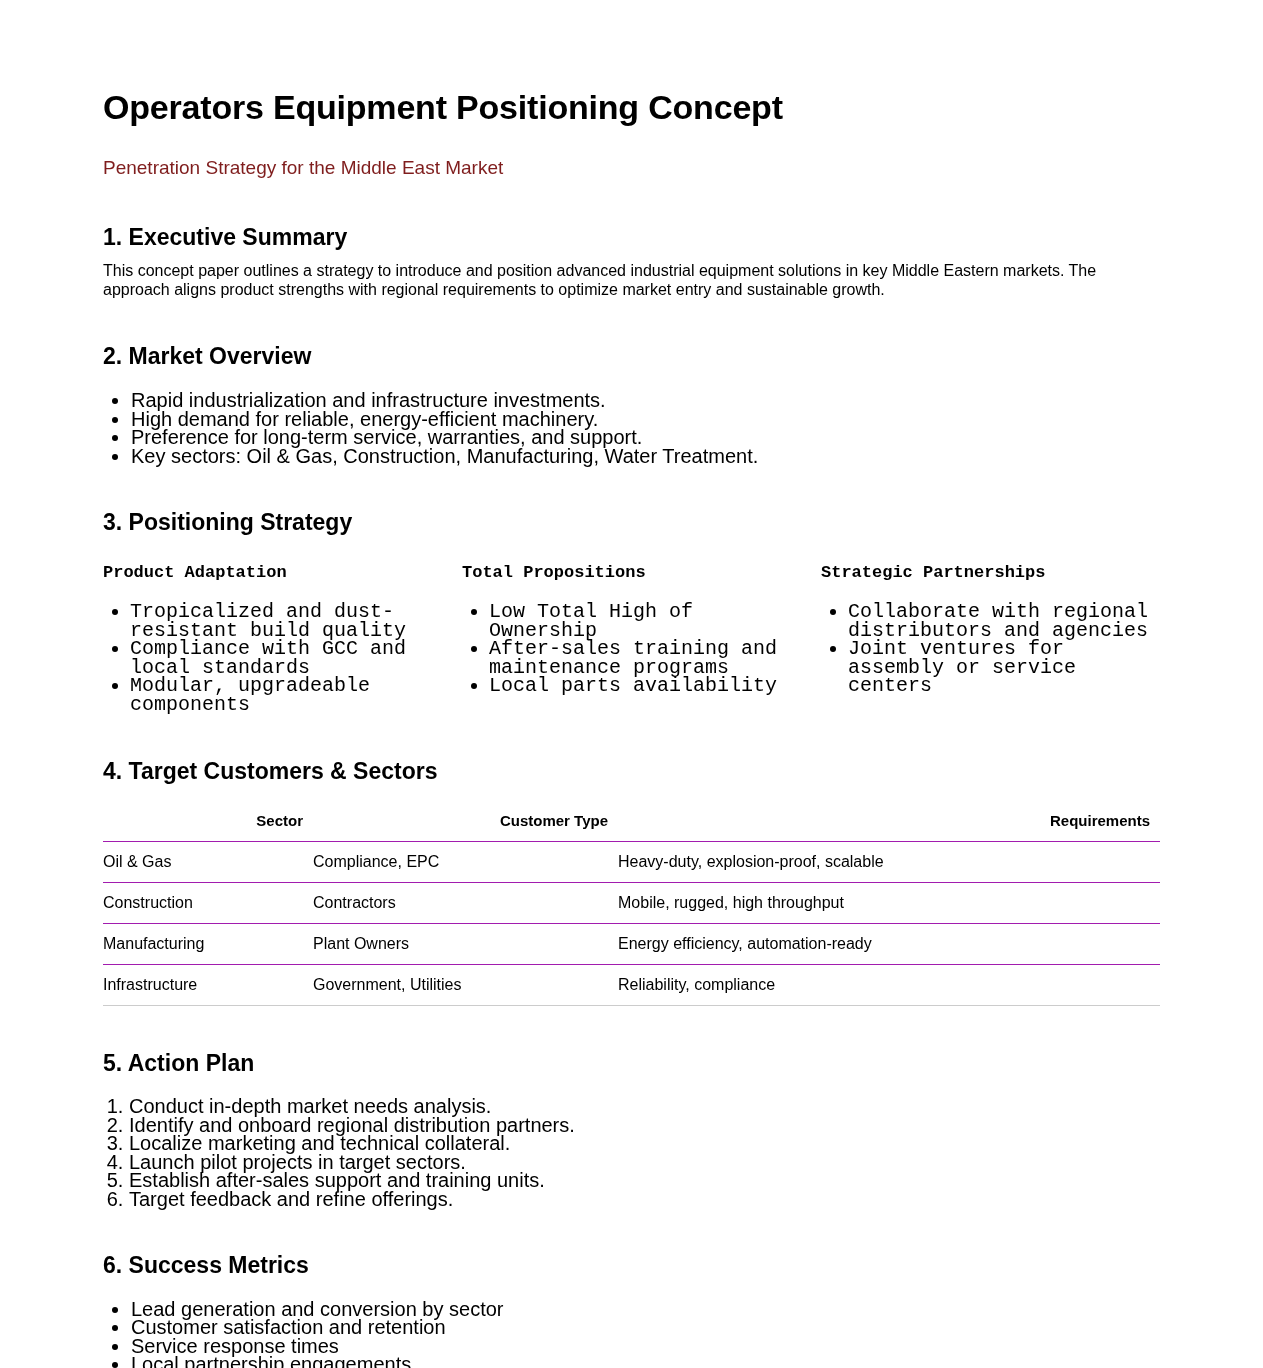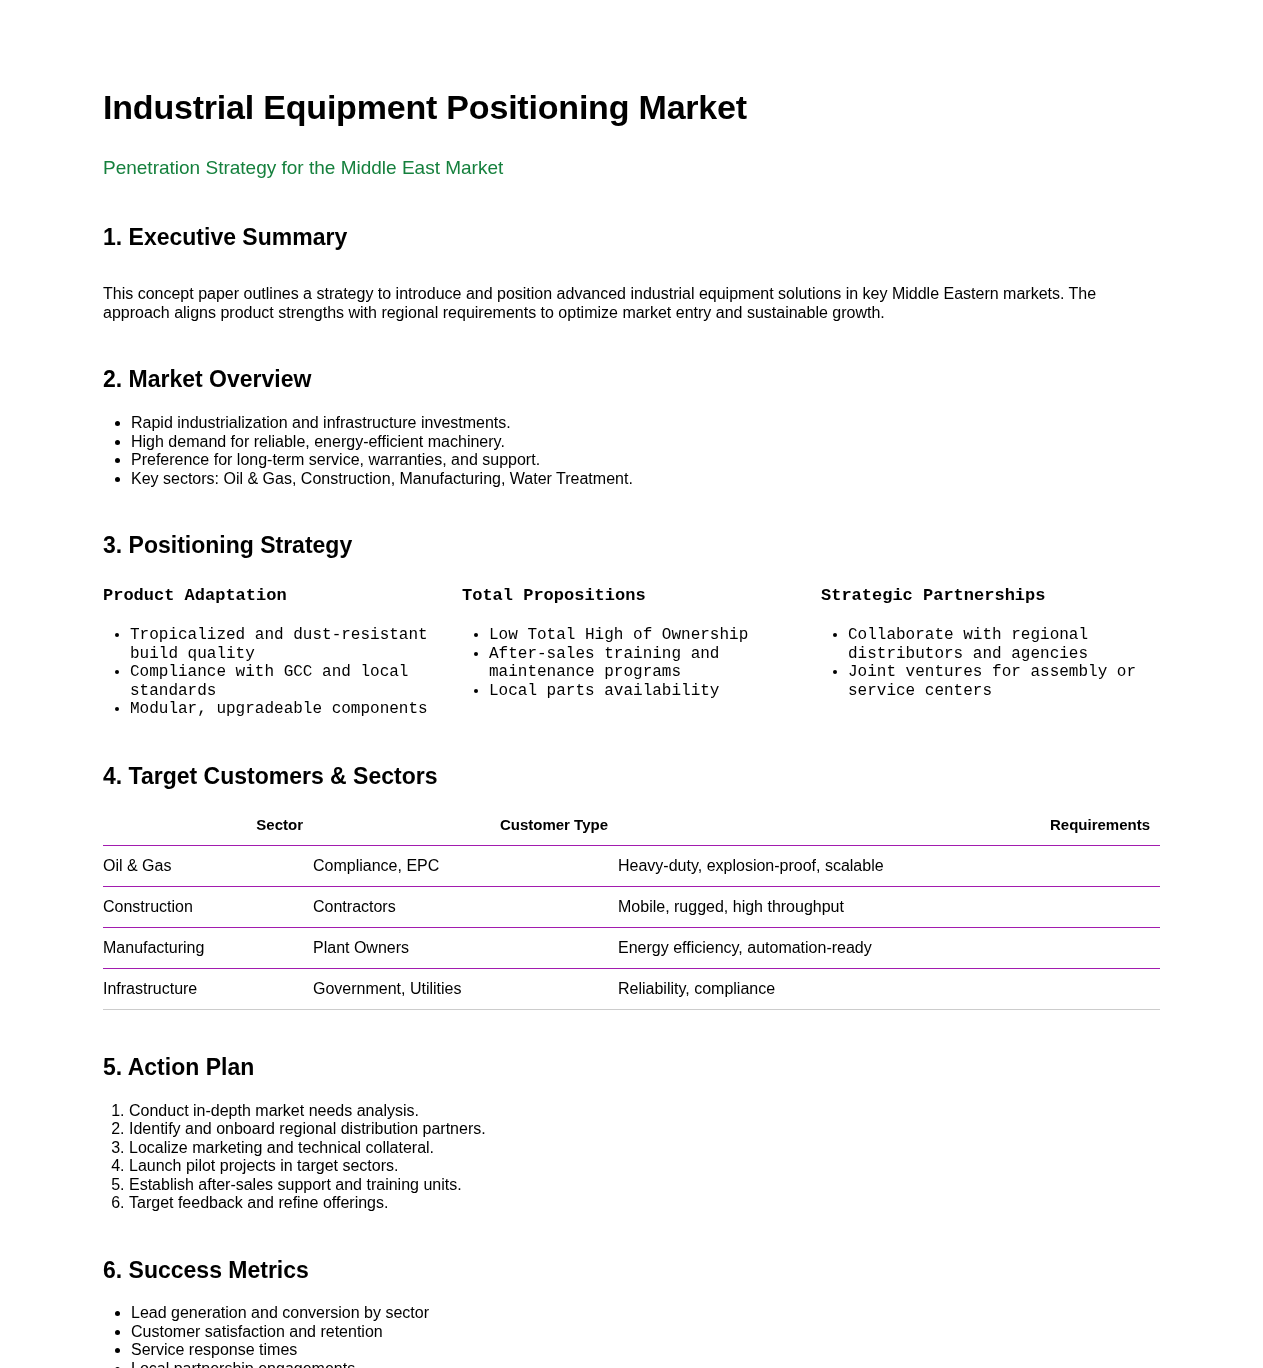--- a/index.html
+++ b/index.html
@@ -26,48 +26,48 @@
     font-weight: bold;
     line-height: 1.15;
     margin: 0 0 0 0;
     letter-spacing: -0.2px;
   }
   .doc-subtitle {
     font-size: 19px;
     font-weight: normal;
     line-height: 1.2;
     margin: 30px 0 0 0;
-    color: #15803d;
+    color: #7f1d1d;
   }
 
   
   .section {
     margin-top: 0;
   }
   .section-heading {
     font-size: 23px;
     font-weight: bold;
     line-height: 1.2;
     margin: 44px 0 0 0;
   }
 
   
   .para {
     font-size: 16px;
     line-height: 19px;
-    margin: 33px 0 0 0;
+    margin: 10px 0 0 0;
     max-width: 1000px;
     text-align: left;
   }
 
   
   ul.doc-list, ol.doc-list {
     margin: 20px 0 0 0;
     padding-left: 28px;
-    font-size: 16px;
+    font-size: 20px;
     line-height: 18.5px;
   }
   ul.doc-list li, ol.doc-list li {
     margin: 0;
     padding: 0;
   }
   ol.doc-list {
     padding-left: 26px;
   }
 
@@ -126,21 +126,21 @@
   }
   table.data-table col.c1 { width: 210px; }
   table.data-table col.c2 { width: 305px; }
   table.data-table col.c3 { width: 542px; }
 </style>
 </head>
 <body>
 
 <div class="page">
 
-  <h1 class="doc-title">Industrial Equipment Positioning Market</h1>
+  <h1 class="doc-title">Operators Equipment Positioning Concept</h1>
 
   <div class="doc-subtitle">Penetration Strategy for the Middle East Market</div>
 
   <div class="section">
     <h2 class="section-heading">1. Executive Summary</h2>
     <p class="para">This concept paper outlines a strategy to introduce and position advanced industrial equipment solutions in key Middle Eastern markets. The approach aligns product strengths with regional requirements to optimize market entry and sustainable growth.</p>
   </div>
 
   <div class="section">
     <h2 class="section-heading">2. Market Overview</h2>

